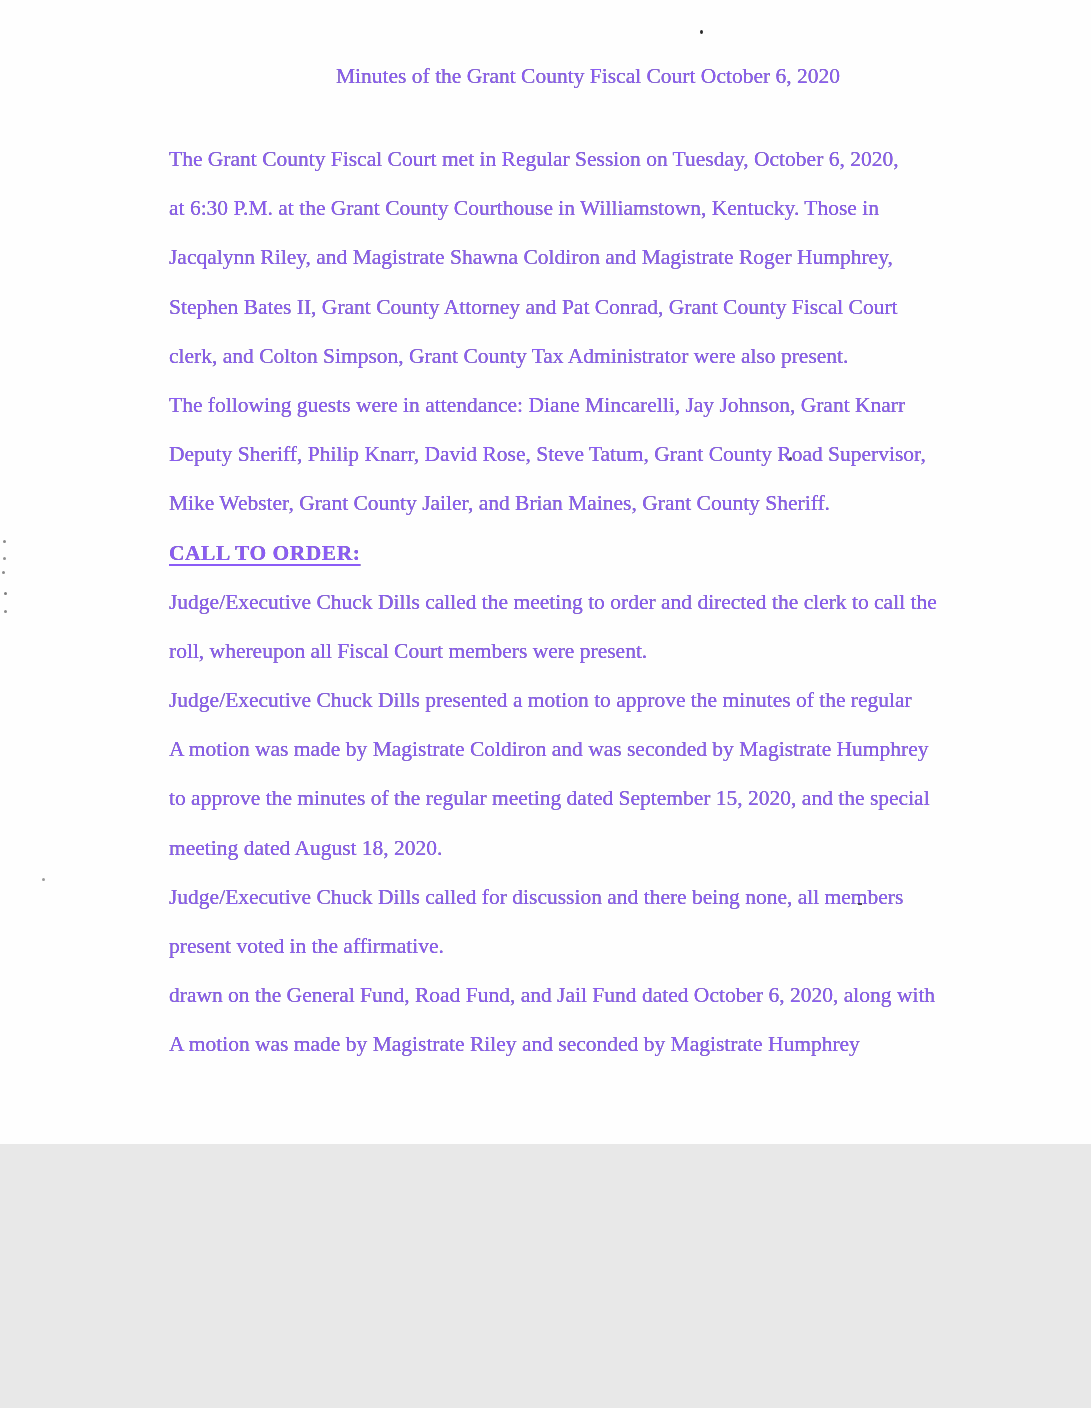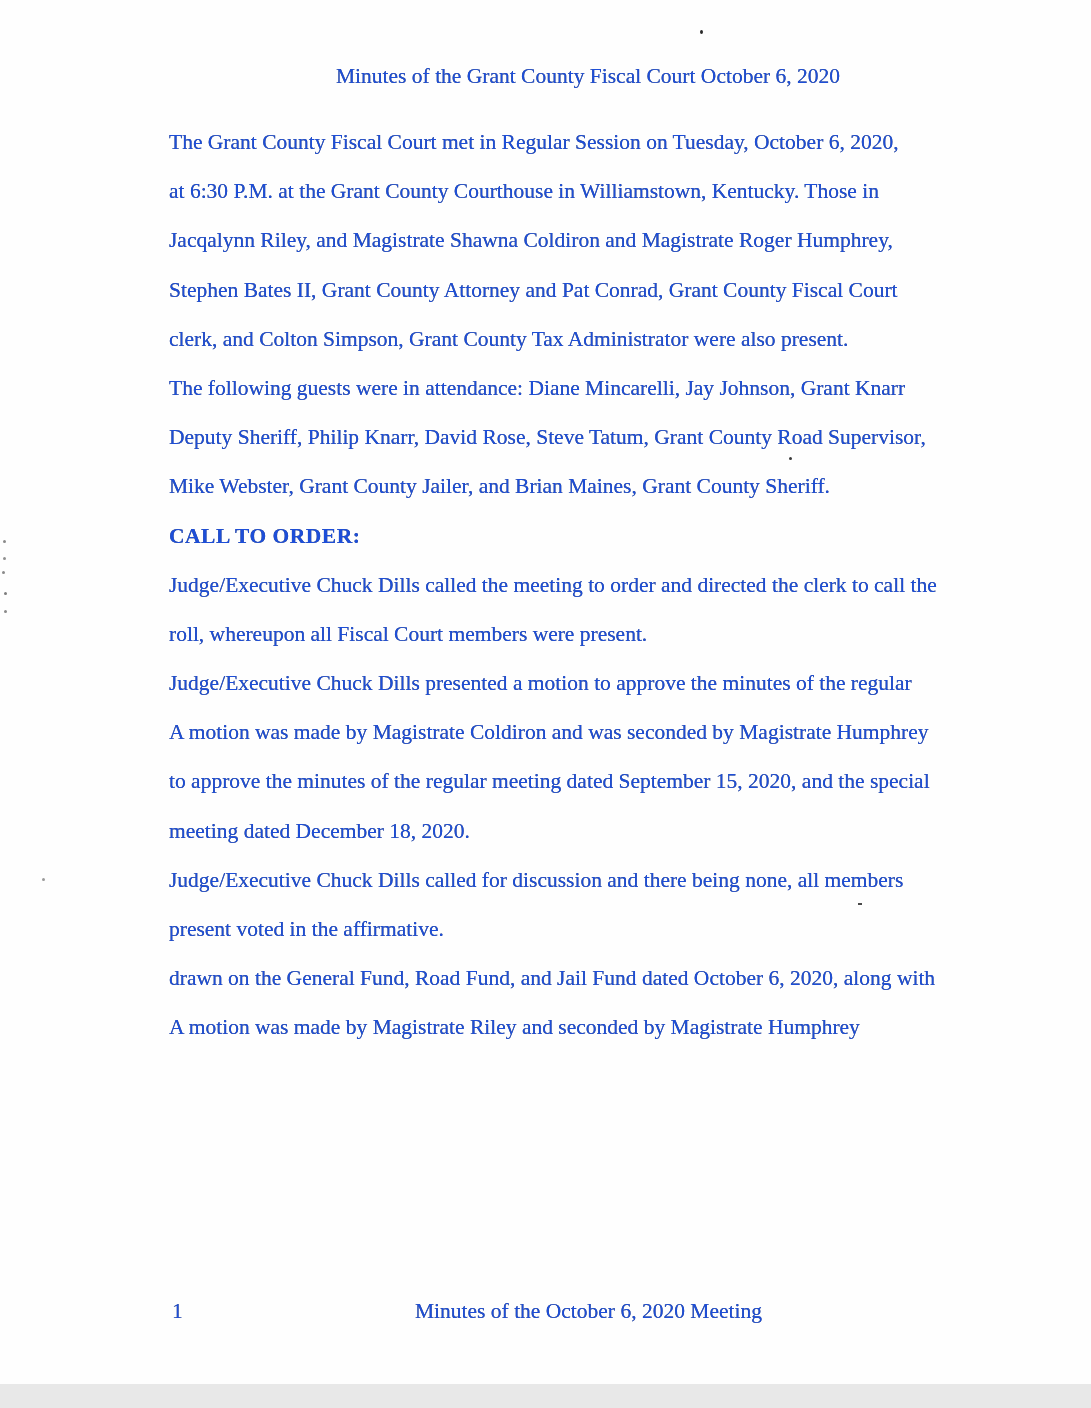--- a/index.html
+++ b/index.html
@@ -3,49 +3,50 @@
 <meta charset="utf-8">
 <style>
   html, body {
     margin: 0;
     padding: 0;
     background: #e8e8e8;
   }
   .page {
     position: relative;
     width: 1091px;
-    height: 1384px;
+    height: 1144px;
     background: #fefefe;
     overflow: hidden;
     font-family: "Liberation Serif", "DejaVu Serif", serif;
-    color: #1d4ed8;
+    color: #8b5cf6;
   }
   .doc-title {
     position: absolute;
     left: 336px;
     top: 64px;
     font-size: 21.5px;
     white-space: nowrap;
     text-shadow: 0 0 0.5px rgba(0,0,0,0.65);
   }
   .body-lines {
     position: absolute;
     left: 169px;
-    top: 118px;
+    top: 135px;
     width: 790px;
   }
   .ln {
     height: 49.2px;
     line-height: 49.2px;
     font-size: 21.5px;
     white-space: nowrap;
     text-shadow: 0 0 0.5px rgba(0,0,0,0.65);
   }
   .ln.heading {
     font-weight: bold;
+    text-decoration: underline;
     text-underline-offset: 4px;
     text-decoration-thickness: 2px;
     letter-spacing: 0.5px;
   }
   .footer-line {
     position: absolute;
     top: 1299px;
     left: 0;
     width: 1091px;
     height: 30px;
@@ -83,21 +84,21 @@
     <div class="ln">clerk, and Colton Simpson, Grant County Tax Administrator were also present.</div>
     <div class="ln">The following guests were in attendance: Diane Mincarelli, Jay Johnson, Grant Knarr</div>
     <div class="ln">Deputy Sheriff, Philip Knarr, David Rose, Steve Tatum, Grant County Road Supervisor,</div>
     <div class="ln">Mike Webster, Grant County Jailer, and Brian Maines, Grant County Sheriff.</div>
     <div class="ln heading">CALL TO ORDER:</div>
     <div class="ln">Judge/Executive Chuck Dills called the meeting to order and directed the clerk to call the</div>
     <div class="ln">roll, whereupon all Fiscal Court members were present.</div>
     <div class="ln">Judge/Executive Chuck Dills presented a motion to approve the minutes of the regular</div>
     <div class="ln">A motion was made by Magistrate Coldiron and was seconded by Magistrate Humphrey</div>
     <div class="ln">to approve the minutes of the regular meeting dated September 15, 2020, and the special</div>
-    <div class="ln">meeting dated December 18, 2020.</div>
+    <div class="ln">meeting dated August 18, 2020.</div>
     <div class="ln">Judge/Executive Chuck Dills called for discussion and there being none, all members</div>
     <div class="ln">present voted in the affirmative.</div>
     <div class="ln">drawn on the General Fund, Road Fund, and Jail Fund dated October 6, 2020, along with</div>
     <div class="ln">A motion was made by Magistrate Riley and seconded by Magistrate Humphrey</div>
   </div>
 
   <div class="footer-line">
     <span class="page-num">1</span>
     <span class="footer-text">Minutes of the October 6, 2020 Meeting</span>
   </div>

